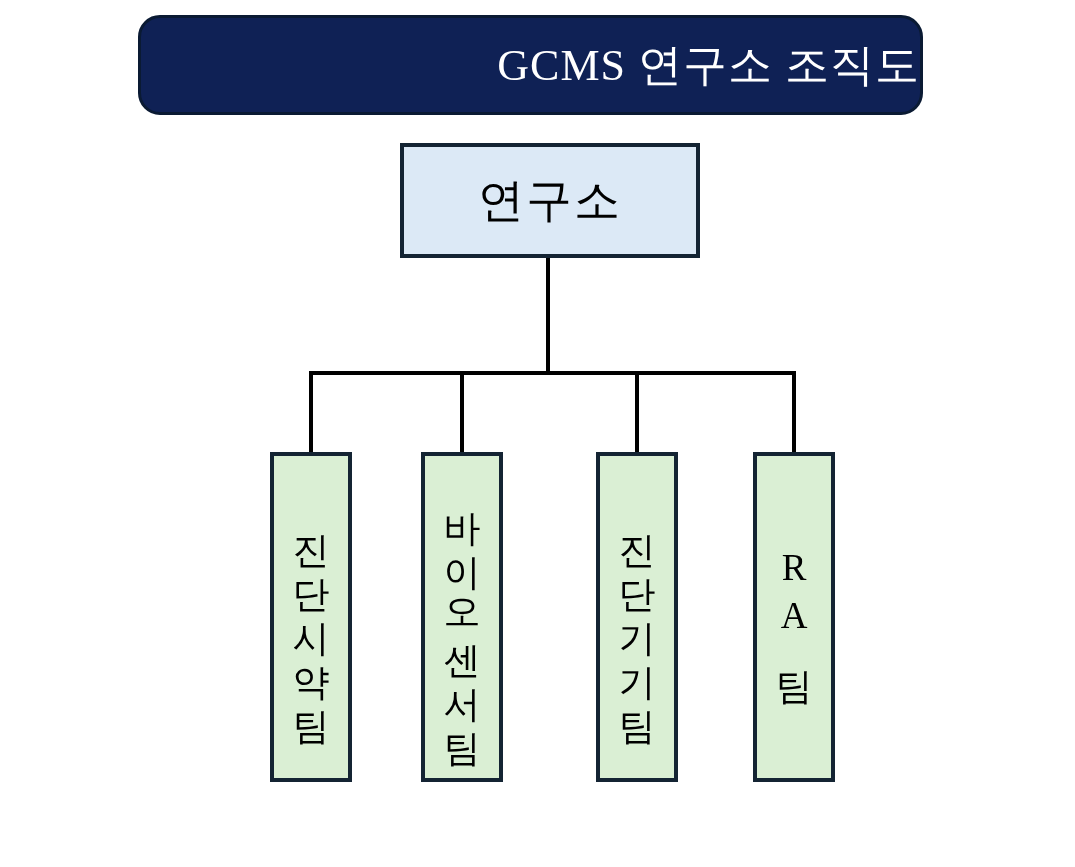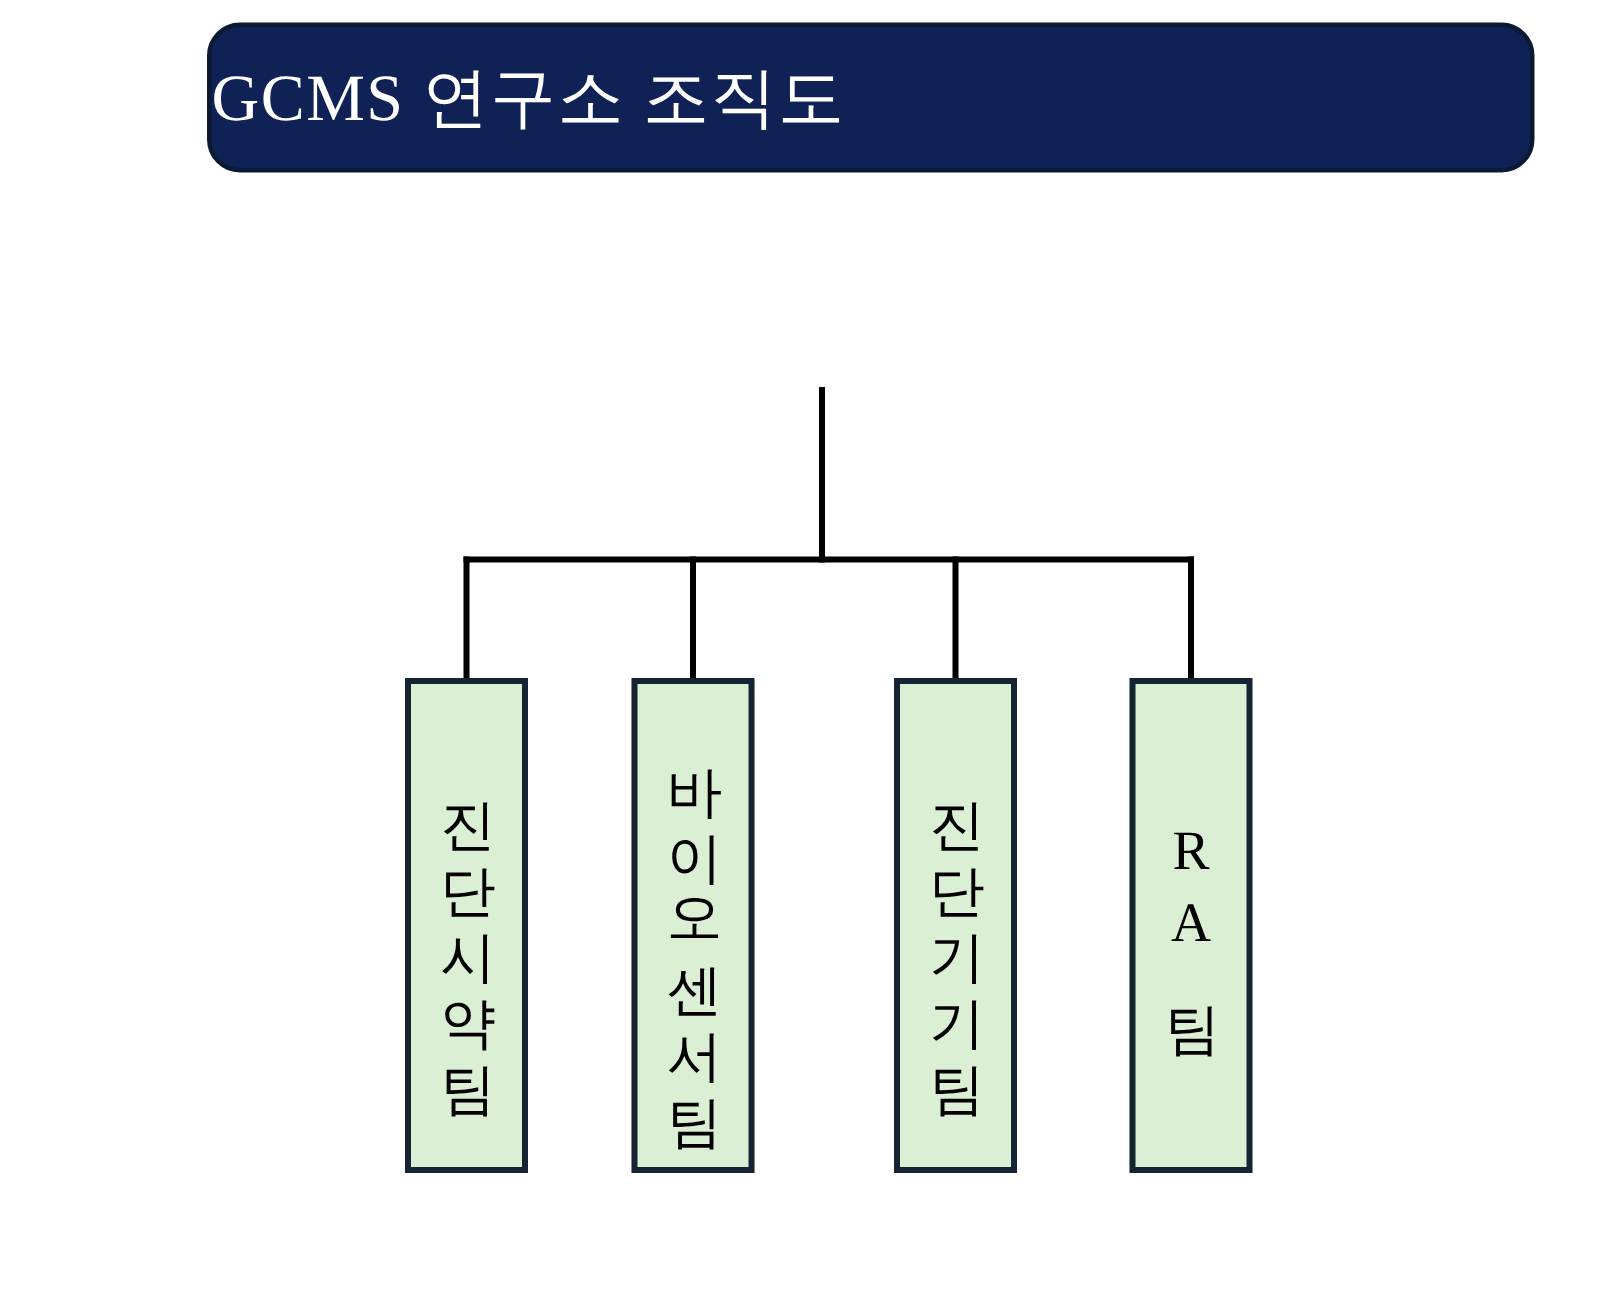--- a/index.html
+++ b/index.html
@@ -10,27 +10,27 @@
     height: 867px;
     background: #ffffff;
     font-family: "Liberation Serif", "DejaVu Serif", serif;
     overflow: hidden;
   }
 
   
   .banner {
     position: absolute;
     left: 138px; top: 15px;
-    width: 885px; height: 100px;
+    width: 785px; height: 100px;
     background: #0f2155;
     border: 3px solid #0a1a33;
     border-radius: 22px;
     display: flex;
     align-items: center;
-    justify-content: flex-start;
+    justify-content: flex-end;
   }
   .banner-text {
     color: #ffffff;
     font-size: 44px;
     letter-spacing: 1px;
     white-space: nowrap;
   }
 
   
   .root-box {
@@ -100,20 +100,23 @@
 </style>
 </head>
 <body>
 
 <div class="canvas">
 
   <div class="banner">
     <span class="banner-text">GCMS 연구소 조직도</span>
   </div>
 
+  <div class="root-box">
+    <span class="root-label">연구소</span>
+  </div>
 
   <div class="line stem"></div>
   <div class="line hbar"></div>
   <div class="line drop1"></div>
   <div class="line drop2"></div>
   <div class="line drop3"></div>
   <div class="line drop4"></div>
 
   <div class="team-box team1">
     <span class="team-label">진단시약팀</span>

